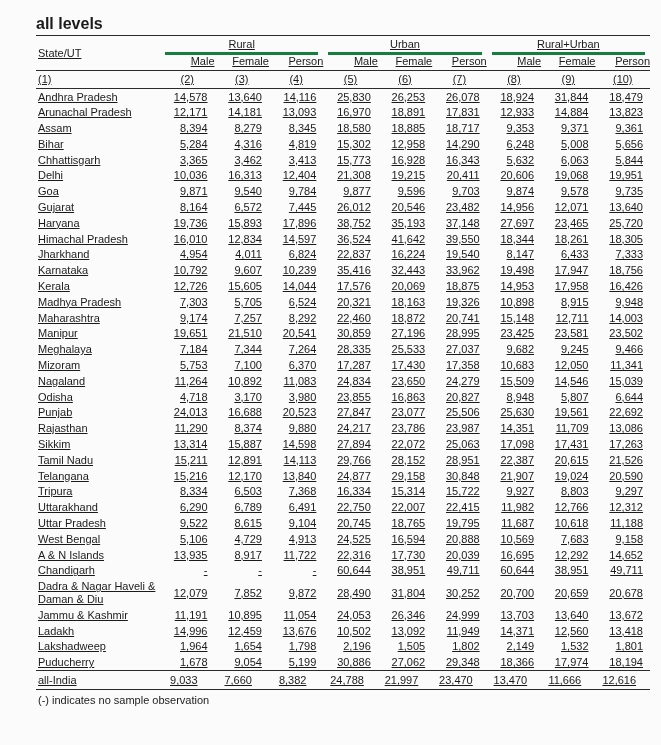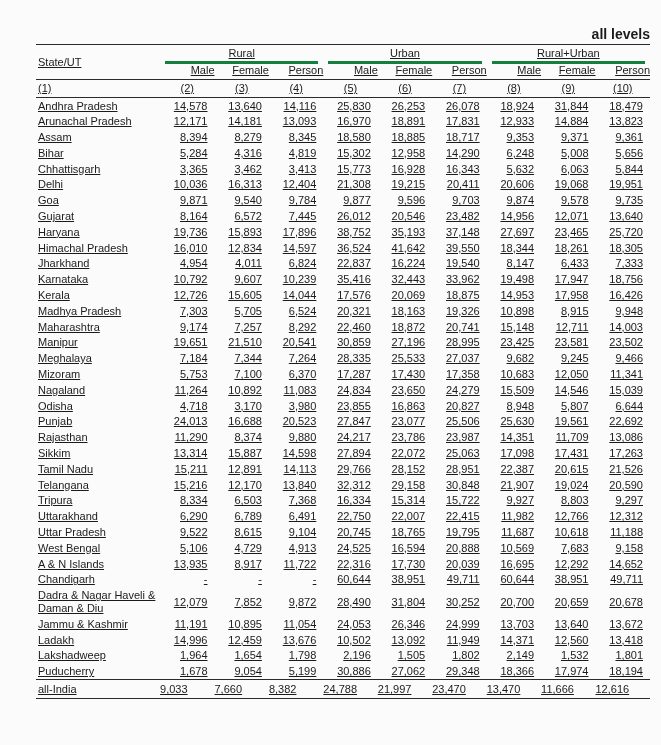--- a/index.html
+++ b/index.html
@@ -12,24 +12,23 @@
   }
   .page{padding:10px 11px 0 36px;}
   .title{
     font-weight:bold;
     font-size:12.5px;
     line-height:1.32;
     max-width:606px;
   }
   .level-label{
     font-weight:bold;
-    font-size:14px;
-    text-align:right;
+    font-size:16px;
     width:614px;
-    margin:16px 0 2px 0;
+    margin:5px 0 2px 0;
   }
   table{
     border-collapse:collapse;
     table-layout:fixed;
     width:614px;
     font-size:11px;
     border-top:1.5px solid #2a2a2a;
     text-decoration:underline;
   }
   col.state-col{width:124px;}
@@ -63,21 +62,21 @@
     line-height:12.8px;
     vertical-align:middle;
   }
   td.state{text-align:left;padding-left:2px;}
   td.num{text-align:right;padding-right:7px;}
   tfoot td{
     border-top:1px solid #2a2a2a;
     border-bottom:1.5px solid #2a2a2a;
     padding:3px 0;
   }
-  tfoot td.num{text-align:left;padding-right:7px;}
+  tfoot td.num{text-align:center;padding-right:7px;}
   tfoot td.state{text-align:left;padding-left:2px;margin-top:47px;}
   .footnote{
     font-size:11px;
     margin-top:4px;
     padding-left:2px;
   }
 </style>
 </head>
 <body>
 
@@ -423,21 +422,21 @@
           <td class="num">28,951</td>
           <td class="num">22,387</td>
           <td class="num">20,615</td>
           <td class="num">21,526</td>
         </tr>
         <tr>
           <td class="state">Telangana</td>
           <td class="num">15,216</td>
           <td class="num">12,170</td>
           <td class="num">13,840</td>
-          <td class="num">32,312</td>
+          <td class="num">24,877</td>
           <td class="num">29,158</td>
           <td class="num">30,848</td>
           <td class="num">21,907</td>
           <td class="num">19,024</td>
           <td class="num">20,590</td>
         </tr>
         <tr>
           <td class="state">Tripura</td>
           <td class="num">8,334</td>
           <td class="num">6,503</td>
@@ -579,14 +578,15 @@
         <td class="num">24,788</td>
         <td class="num">21,997</td>
         <td class="num">23,470</td>
         <td class="num">13,470</td>
         <td class="num">11,666</td>
         <td class="num">12,616</td>
       </tr>
     </tfoot>
   </table>
 
+  <div class="footnote">(-) indicates no sample observation</div>
 
 </div>
 
 </body></html>

